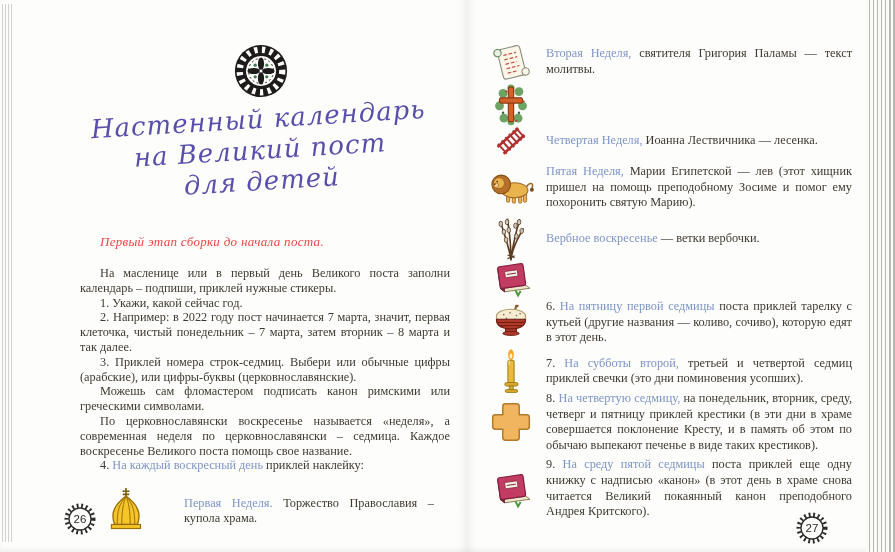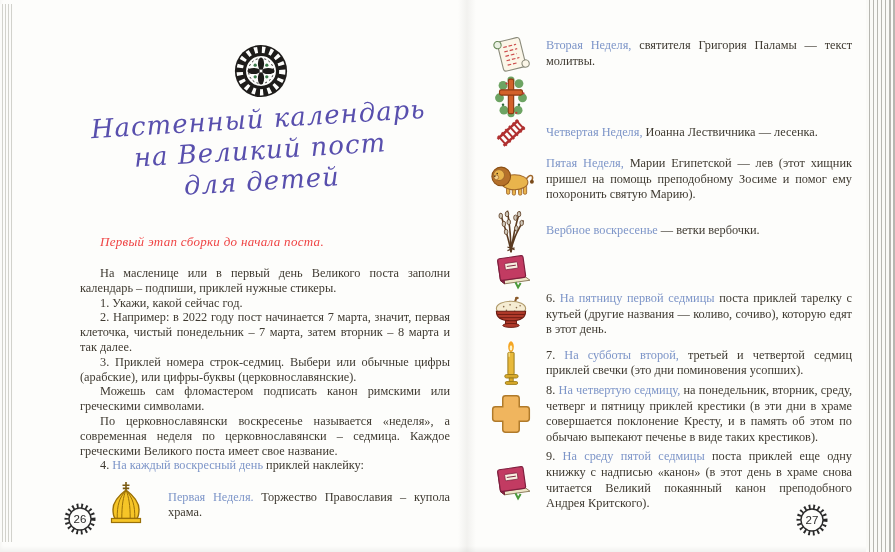--- a/index.html
+++ b/index.html
@@ -11,21 +11,21 @@
   }
   .book{position:absolute;inset:0;background:#fdfdfb;box-shadow:inset 0 -3px 4px rgba(0,0,0,0.05);}
   .edge-left{position:absolute;left:0;top:4px;bottom:10px;width:13px;
     background:repeating-linear-gradient(90deg,#fcfcfa 0px,#fcfcfa 2.2px,#d2d2cc 2.2px,#d2d2cc 3.1px);}
   .edge-right{position:absolute;right:0;top:0;bottom:0;width:29px;
     background:repeating-linear-gradient(90deg,#fafaf7 0px,#fafaf7 2.6px,#b7b7b1 2.6px,#b7b7b1 4.1px);}
   .gutter{position:absolute;left:458px;top:0;bottom:0;width:18px;
     background:linear-gradient(90deg,rgba(0,0,0,0) 0%,rgba(60,55,45,0.06) 50%,rgba(0,0,0,0) 100%);}
 
   .left-page{position:absolute;left:14px;top:0;width:448px;height:552px;}
-  .right-page{position:absolute;left:470px;top:4px;width:392px;height:412px;}
+  .right-page{position:absolute;left:470px;top:12px;width:392px;height:412px;}
 
   .rosette{position:absolute;left:218px;top:42px;width:58px;height:58px;}
 
   .title{
     position:absolute;left:64px;top:104px;width:364px;text-align:center;
     transform:rotate(-3.5deg);
     font-family:"DejaVu Serif",serif;font-style:italic;
     font-size:26px;line-height:31px;letter-spacing:1px;
     color:#584fad;
   }
@@ -40,21 +40,21 @@
     position:absolute;left:66px;top:266px;width:370px;
     font-size:12.3px;line-height:14.8px;text-align:justify;hyphens:auto;
   }
   .body-flow p{margin:0;text-indent:20px;}
 
   .lead{color:#7d95c8;}
   .num,.rest{color:#3f3a31;}
 
   .week1{display:flex;margin-top:7px;align-items:center;}
   .week1 .dome-cell{width:44px;margin-left:24px;margin-right:20px;flex:none;display:flex;justify-content:center;}
-  .week1 p{margin:0;flex:1;text-indent:0;text-align:justify;font-size:12.3px;line-height:15.2px;}
+  .week1 p{margin:16px;flex:1;text-indent:0;text-align:justify;font-size:12.3px;line-height:15.2px;}
 
   .badge{position:absolute;width:32px;height:32px;}
   .badge .n{
     position:absolute;inset:0;display:flex;align-items:center;justify-content:center;
     font-size:11.5px;color:#2a2a2a;font-family:Liberation Sans, sans-serif;
   }
   .badge-left{left:50px;top:503px;}
   .badge-right{left:326px;top:500px;}
 
   .entries{position:absolute;left:16px;top:34px;width:366px;}
@@ -99,21 +99,21 @@
     </div>
 
     <div class="subtitle">Первый этап сборки до начала поста.</div>
 
     <div class="body-flow">
       <p>На масленице или в первый день Великого поста заполни календарь – подпиши, приклей нужные стикеры.</p>
       <p>1. Укажи, какой сейчас год.</p>
       <p>2. Например: в 2022 году пост начинается 7 марта, значит, первая клеточка, чистый понедельник – 7 марта, затем вторник – 8 марта и так далее.</p>
       <p>3. Приклей номера строк-седмиц. Выбери или обычные цифры (арабские), или цифры-буквы (церковнославянские).</p>
       <p>Можешь сам фломастером подписать канон римскими или греческими символами.</p>
-      <p>По церковнославянски воскресенье называется «неделя», а современная неделя по церковнославянски – седмица. Каждое греческими Великого поста имеет свое название.</p>
+      <p>По церковнославянски воскресенье называется «неделя», а современная неделя по церковнославянски – седмица. Каждое воскресенье Великого поста помощь свое название.</p>
       <p><span class="num">4. </span><span class="lead">На каждый воскресный день </span><span class="rest">приклей наклейку:</span></p>
 
       <div class="week1">
         <div class="dome-cell">
           <svg width="40" height="50" viewBox="0 0 40 48">
             <path d="M20 1 V10 M16.5 4.2 H23.5 M16.8 7.4 H23.2" stroke="#7a5a10" stroke-width="1.6" fill="none"></path>
             <path d="M20 9 C 26 13.5 33 20 33 28.5 C 33 33.5 32 36 31 37.5 L 9 37.5 C 8 36 7 33.5 7 28.5 C 7 20 14 13.5 20 9 Z" fill="#f6c527" stroke="#9a7008" stroke-width="1.4"></path>
             <path d="M20 9 C 17.2 16 15.8 24 15.8 37.5 M20 9 C 22.8 16 24.2 24 24.2 37.5 M20 9.5 C 13 17 11.2 24 11.2 37.5 M20 9.5 C 27 17 28.8 24 28.8 37.5" stroke="#9a7008" stroke-width="1" fill="none"></path>
             <rect x="5.5" y="37.5" width="29" height="4" fill="#f6c527" stroke="#9a7008" stroke-width="1.2"></rect>
           </svg>

